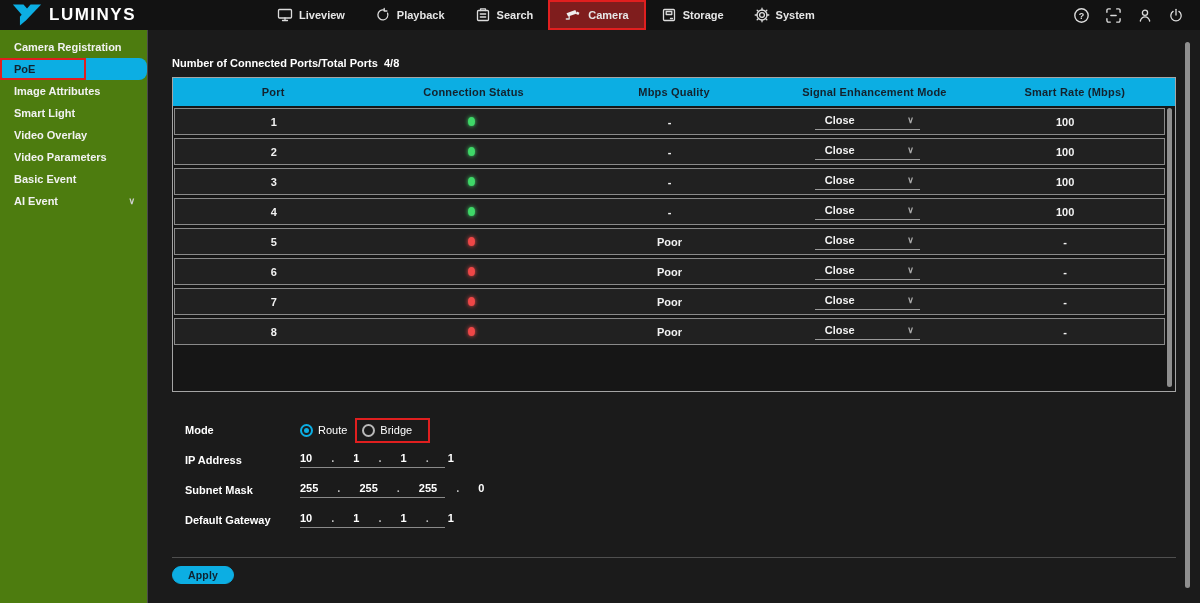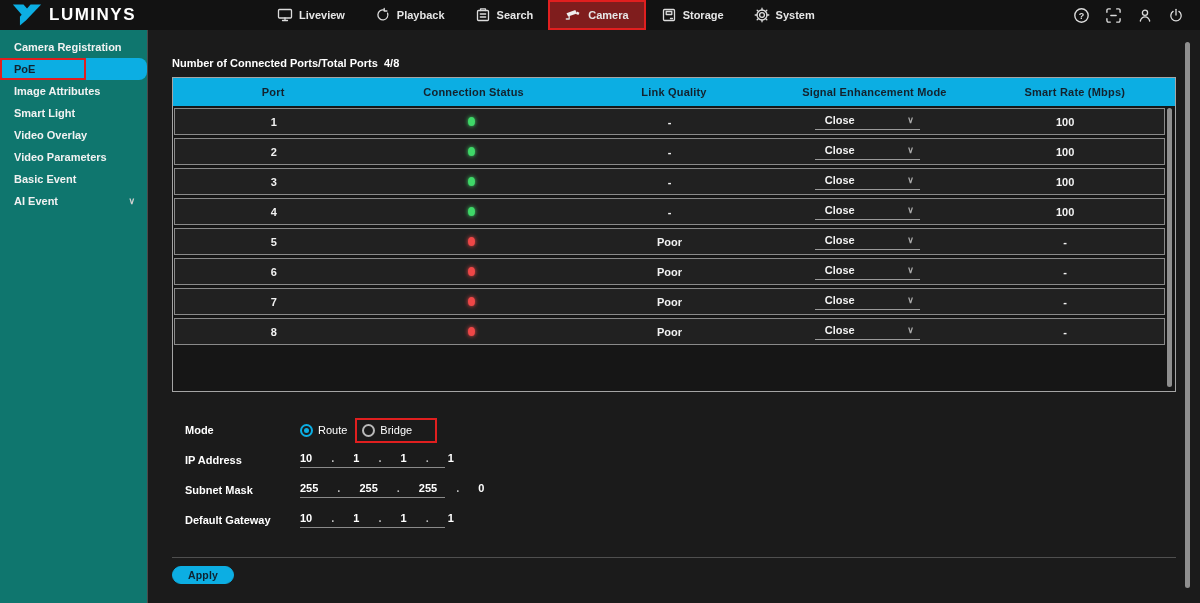--- a/index.html
+++ b/index.html
@@ -12,21 +12,21 @@
   .logo-name { font-size:17px; font-weight:bold; letter-spacing:1.5px; color:#fff; }
   nav { display:flex; align-items:stretch; height:30px; }
   .nav-item { display:flex; align-items:center; gap:6px; padding:0 15px; font-size:11px; font-weight:bold; color:#e6e6e6; cursor:pointer; }
   .nav-item.active { background:#7f1d1d; border:2px solid #e01f1f; }
   .nav-icon svg { display:block; }
   .top-icons { margin-left:auto; display:flex; gap:15px; padding-right:16px; align-items:center; }
   .top-icon { cursor:pointer; display:flex; }
 
   
   .layout { display:flex; height:573px; }
-  aside { width:148px; background:#0f766e; border-right:1px solid #4a4a4a; padding-top:6px; flex:none; }
+  aside { width:148px; background:#4d7c0f; border-right:1px solid #4a4a4a; padding-top:6px; flex:none; }
   .side-item { height:22px; display:flex; align-items:center; padding-left:14px; font-size:11px; font-weight:bold; color:#f2f2f2; position:relative; cursor:pointer; }
   .side-item.active { background:#0caee3; color:#13222e;border-radius:8px; }
   .red-frame { position:absolute; left:0; top:0; bottom:0; width:86px; border:2px solid #e01f1f; pointer-events:none; }
   .side-chev { margin-left:auto; margin-right:12px; font-size:9px; color:#cfcfcf; }
 
   main { flex:1; padding:27px 0 0 24px; position:relative; }
 
   .summary { display:flex; font-size:11px; font-weight:bold; margin-bottom:8px; }
   .summary-label { width:212px; }
   .summary-value { }
@@ -47,21 +47,21 @@
 
   
   .form { margin-top:23px; }
   .frow { display:flex; align-items:center; height:30px; }
   .flabel { width:115px; margin-left:13px; font-size:11px; font-weight:bold; flex:none; }
   .radios { display:flex; align-items:center; gap:8px; }
   .radio { display:flex; align-items:center; gap:5px; font-size:11px; font-weight:normal; cursor:pointer; }
   .radio-circle { width:13px; height:13px; border-radius:50%; border:2px solid #b9b9b9; display:flex; align-items:center; justify-content:center; flex:none; }
   .radio-circle.sel { border-color:#0caee3; }
   .radio-dot { width:5px; height:5px; border-radius:50%; background:#0caee3; }
-  .red-box { border:2px solid #e01f1f; padding:4px 23px 4px 5px; display:flex; }
+  .red-box { border:2px solid #e01f1f; padding:4px 16px 4px 5px; display:flex; }
   .ip-field { width:145px; border-bottom:1px solid #8a8a8a; display:flex; align-items:center; padding-bottom:3px;gap:19px; }
   .octet { flex:1; text-align:center; font-size:11px; font-weight:bold; cursor:text; }
   .ip-dot { color:#bdbdbd; font-size:11px; font-weight:bold; }
 
   
   .footer-line { width:1004px; border-top:1px solid #4f4f4f; margin-top:22px; }
   .actions { display:flex; gap:5px; margin-top:8px; }
   .btn { height:18px; padding:0 14px; border-radius:9px; font-size:10.5px; font-weight:bold; display:flex; align-items:center; justify-content:center; cursor:pointer; letter-spacing:.2px; }
   .btn.primary { background:#0caee3; color:#0e2230; border:1px solid #0caee3; min-width:62px; }
   .btn.secondary { background:transparent; color:#fff; border:1px solid #dcdcdc; min-width:49px;margin-top:42px; }
@@ -198,21 +198,21 @@
   <main>
     <div class="summary">
       <span class="summary-label">Number of Connected Ports/Total Ports</span>
       <span class="summary-value">4/8</span>
     </div>
 
     <div class="table">
       <div class="thead" id="thead">
           <div class="th">Port</div>
           <div class="th">Connection Status</div>
-          <div class="th">Link Quality</div>
+          <div class="th">Mbps Quality</div>
           <div class="th">Signal Enhancement Mode</div>
           <div class="th">Smart Rate (Mbps)</div>
         </div>
       <div class="tbody" id="tbody">
           <div class="tr">
             <div class="td">1</div>
             <div class="td">
               <span class="dot green"></span>
             </div>
             <div class="td">-</div>

